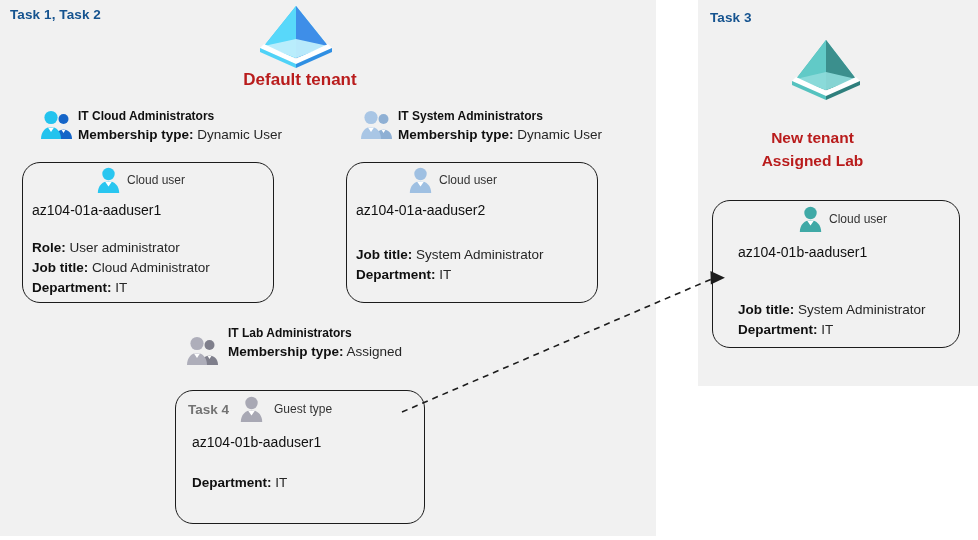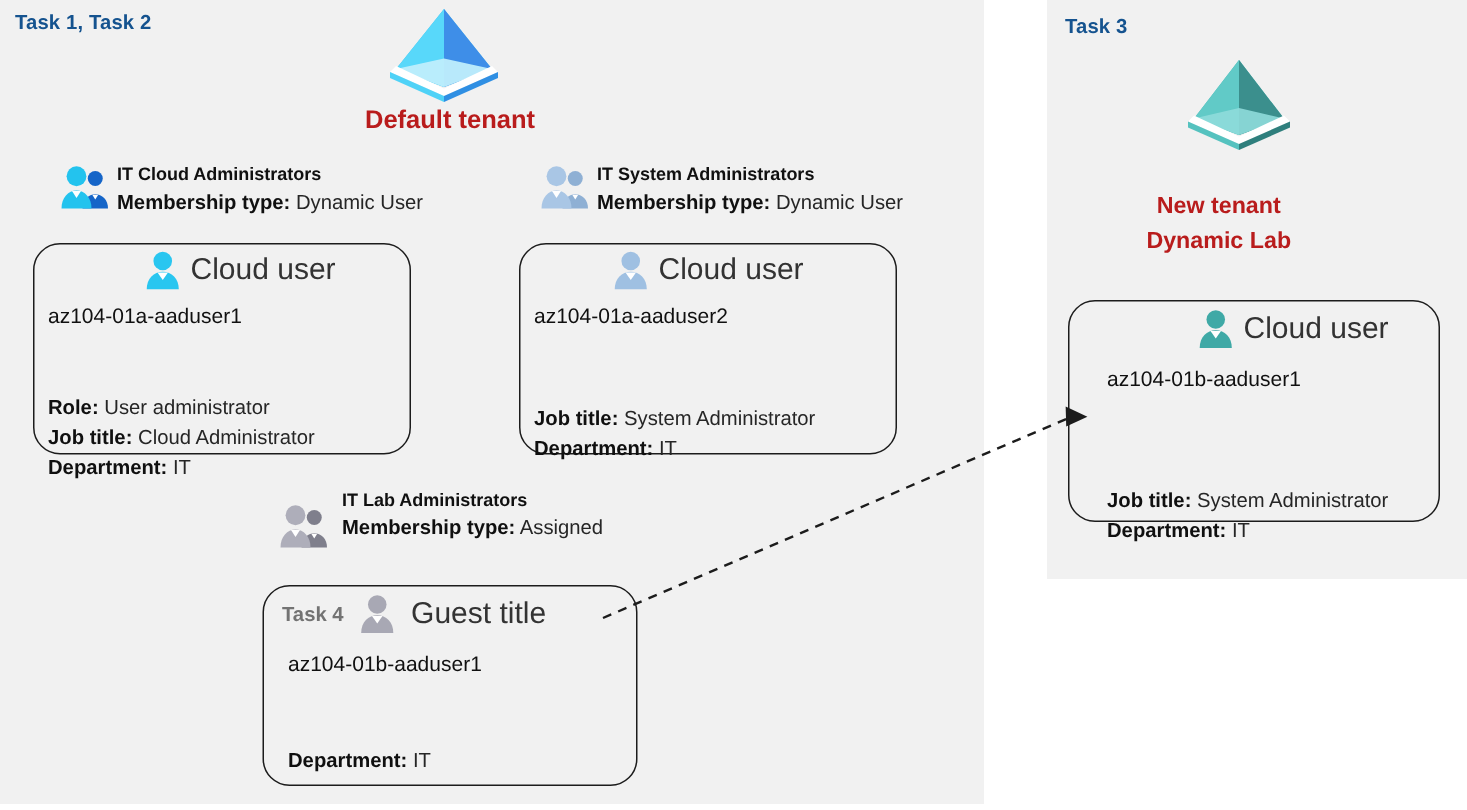--- a/index.html
+++ b/index.html
@@ -53,27 +53,27 @@
   .user-card{
     position:absolute;border:1.3px solid #1c1c1c;border-radius:18px;
     background:#f1f1f1;box-sizing:border-box;
   }
   #card-aaduser1{left:22px;top:162px;width:252px;height:141px;}
   #card-aaduser2{left:346px;top:162px;width:252px;height:141px;}
   #card-guest-aaduser1{left:175px;top:390px;width:250px;height:134px;}
   #card-tenantb-aaduser1{left:712px;top:200px;width:248px;height:148px;}
 
   .card-head{position:absolute;display:flex;align-items:center;gap:6px;white-space:nowrap;}
-  .card-head .cu-label{font-size:20px;color:#333;}
+  .card-head .cu-label{font-size:12px;color:#333;}
   .card-head .task-inline{font-size:13.5px;font-weight:bold;color:#737373;margin-right:4px;}
 
   .card-user-name{
     position:absolute;font-size:14px;font-weight:normal;color:#101010;white-space:nowrap;
   }
-  .card-attrs{position:absolute;font-size:13.5px;color:#262626;line-height:20px;white-space:nowrap;margin-top:24px;}
+  .card-attrs{position:absolute;font-size:13.5px;color:#262626;line-height:20px;white-space:nowrap;}
   .card-attrs b{color:#101010;}
 
   
   #card1-head{left:96px;top:167px;}
   #card1-name{left:32px;top:202px;}
   #card1-attrs{left:32px;top:238px;}
   
   #card2-head{left:408px;top:167px;}
   #card2-name{left:356px;top:202px;}
   #card2-attrs{left:356px;top:245px;}
@@ -116,21 +116,21 @@
     <polygon points="36,4 66,43 36,54" fill="#3b8f8d"></polygon>
     <polygon points="36,4 6,43 36,54" fill="#61cac7"></polygon>
     <polygon points="6,43 36,54 66,43 36,36" fill="#8fdcda" opacity=".9"></polygon>
     <polygon points="2,45 36,60 70,45 66,41 36,55 6,41" fill="#ffffff"></polygon>
     <polygon points="2,45 36,60 36,64 2,49" fill="#55c2bf"></polygon>
     <polygon points="70,45 36,60 36,64 70,49" fill="#2f7f7d"></polygon>
   </svg>
 </div>
 <div class="tenant-title" id="new-tenant-title">
   <div>New  tenant</div>
-  <div>Dynamic Lab</div>
+  <div>Assigned Lab</div>
 </div>
 
 <div class="group-icon" id="group-cloud-admins-icon">
   <svg viewBox="0 0 34 30" width="34" height="30">
     <circle cx="23.5" cy="9" r="5" fill="#1565c8"></circle>
     <path d="M15 29c0-6 4-9.5 8.5-9.5S32 23 32 29z" fill="#1565c8"></path>
     <path d="M21.5 19.8l2 3.2 2-3.2z" fill="#ffffff"></path>
     <circle cx="11" cy="7.5" r="6.6" fill="#23c3ee"></circle>
     <path d="M1 29c0-7.3 4.6-12 10-12s10 4.7 10 12z" fill="#23c3ee"></path>
     <path d="M8 17.4l3 4.6 3-4.6z" fill="#ffffff"></path>
@@ -233,21 +233,21 @@
 <div class="user-card" id="card-guest-aaduser1"></div>
 <div class="card-head" id="card3-head">
   <span class="task-inline">Task 4</span>
   <span class="person-icon" style="position:relative;left:0;top:0;">
     <svg viewBox="0 0 25 26" width="25" height="26">
       <circle cx="12.5" cy="7" r="6.2" fill="#a8a8b4"></circle>
       <path d="M1.8 26c0-7.3 4.8-11.8 10.7-11.8S23.2 18.7 23.2 26z" fill="#a8a8b4"></path>
       <path d="M9 14.6l3.5 5 3.5-5z" fill="#ffffff"></path>
     </svg>
   </span>
-  <span class="cu-label" style="margin-left:4px">Guest title</span>
+  <span class="cu-label" style="margin-left:4px">Guest type</span>
 </div>
 <div class="card-user-name" id="card3-name">az104-01b-aaduser1</div>
 <div class="card-attrs" id="card3-attrs">
   <div>
     <b>Department:</b>
     <span>IT</span>
   </div>
 </div>
 
 <div class="user-card" id="card-tenantb-aaduser1"></div>

